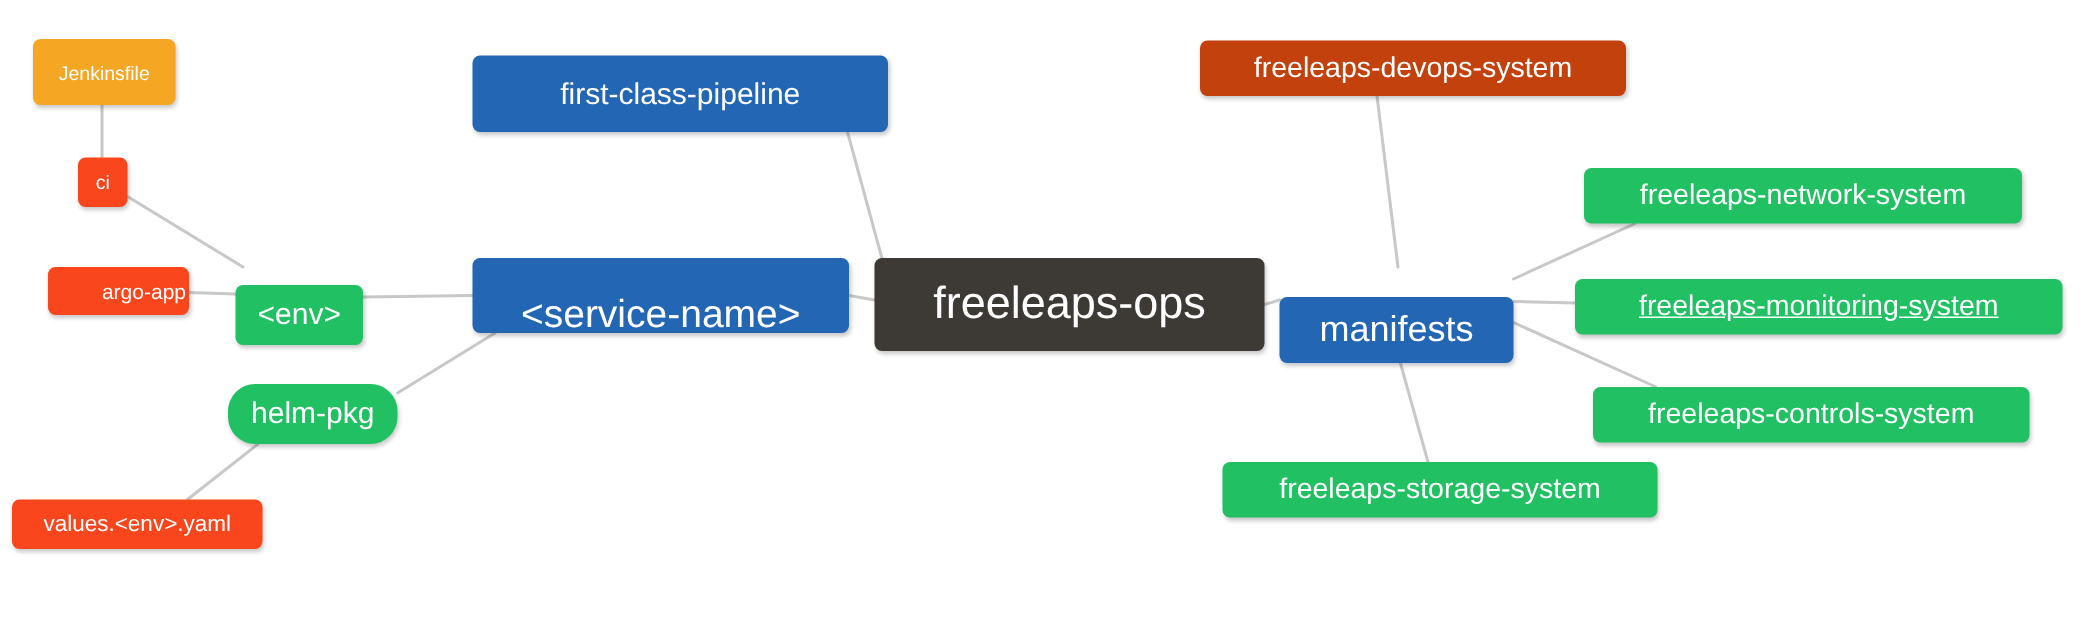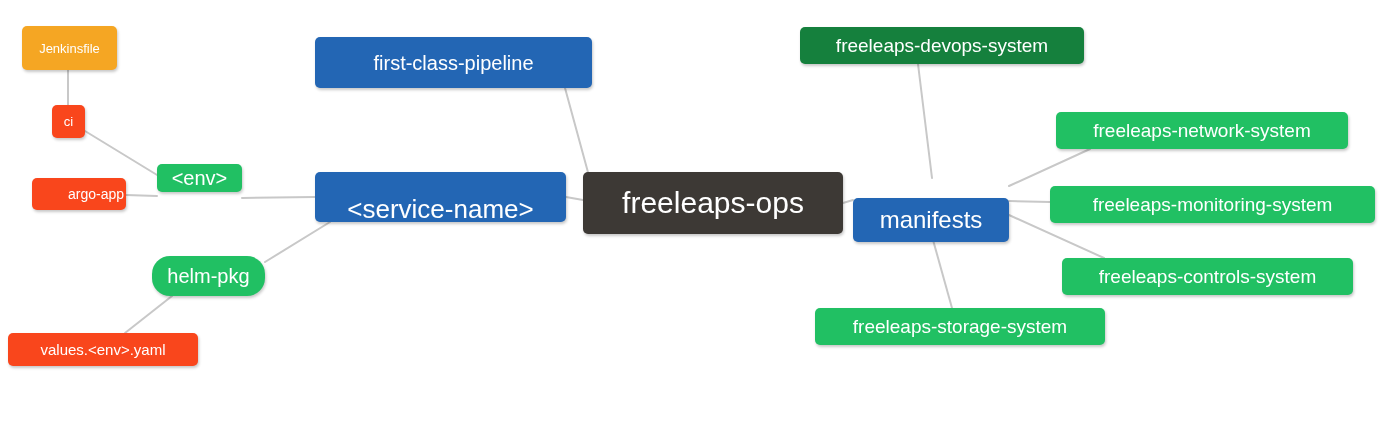--- a/index.html
+++ b/index.html
@@ -78,48 +78,48 @@
   <div id="node-layer">
       <div class="node c-orange" style="left: 22px; top: 26px; width: 95px; height: 44px; font-size: 13px; background: rgb(245, 166, 35);">
         <span class="node-label">Jenkinsfile</span>
       </div>
       <div class="node c-red" style="left: 52px; top: 105px; width: 33px; height: 33px; font-size: 13px; background: rgb(249, 70, 28);">
         <span class="node-label">ci</span>
       </div>
       <div class="node c-red" style="left: 32px; top: 178px; width: 94px; height: 32px; font-size: 14px; background: rgb(249, 70, 28); justify-content: flex-end;">
         <span class="node-label">argo-app</span>
       </div>
-      <div class="node c-red" style="left: 8px; top: 333px; width: 190px; height: 33px; font-size: 15px; background: rgb(249, 70, 28);">
+      <div class="node c-red" style="left: 8px; top: 333px; width: 167px; height: 33px; font-size: 15px; background: rgb(249, 70, 28);">
         <span class="node-label">values.&lt;env&gt;.yaml</span>
       </div>
-      <div class="node c-green" style="left: 157px; top: 164px; width: 85px; height: 28px; font-size: 20px; background: rgb(33, 192, 99);">
+      <div class="node c-green" style="left: 157px; top: 190px; width: 85px; height: 40px; font-size: 20px; background: rgb(33, 192, 99);">
         <span class="node-label">&lt;env&gt;</span>
       </div>
       <div class="node c-green" style="left: 152px; top: 256px; width: 113px; height: 40px; font-size: 20px; background: rgb(33, 192, 99); border-radius: 18px;">
         <span class="node-label">helm-pkg</span>
       </div>
       <div class="node c-blue" style="left: 315px; top: 37px; width: 277px; height: 51px; font-size: 20px; background: rgb(35, 102, 180);">
         <span class="node-label">first-class-pipeline</span>
       </div>
       <div class="node c-blue" style="left: 315px; top: 172px; width: 251px; height: 50px; font-size: 26px; background: rgb(35, 102, 180); align-items: flex-end;">
         <span class="node-label">&lt;service-name&gt;</span>
       </div>
       <div class="node c-dark" style="left: 583px; top: 172px; width: 260px; height: 62px; font-size: 30px; background: rgb(61, 57, 53);">
         <span class="node-label">freeleaps-ops</span>
       </div>
       <div class="node c-blue" style="left: 853px; top: 178px; width: 156px; height: 44px; font-size: 24px; background: rgb(35, 102, 180); margin-top: 20px;">
         <span class="node-label">manifests</span>
       </div>
-      <div class="node c-green" style="left: 800px; top: 27px; width: 284px; height: 37px; font-size: 19px; background: #15803d;">
+      <div class="node c-green" style="left: 800px; top: 27px; width: 284px; height: 37px; font-size: 19px; background: #c2410c;">
         <span class="node-label">freeleaps-devops-system</span>
       </div>
       <div class="node c-green" style="left: 1056px; top: 112px; width: 292px; height: 37px; font-size: 19px; background: rgb(33, 192, 99);">
         <span class="node-label">freeleaps-network-system</span>
       </div>
-      <div class="node c-green" style="left: 1050px; top: 186px; width: 325px; height: 37px; font-size: 19px; background: rgb(33, 192, 99);">
+      <div class="node c-green" style="left: 1050px; top: 186px; width: 325px; height: 37px; font-size: 19px; background: rgb(33, 192, 99); text-decoration: underline;">
         <span class="node-label">freeleaps-monitoring-system</span>
       </div>
       <div class="node c-green" style="left: 1062px; top: 258px; width: 291px; height: 37px; font-size: 19px; background: rgb(33, 192, 99);">
         <span class="node-label">freeleaps-controls-system</span>
       </div>
       <div class="node c-green" style="left: 815px; top: 308px; width: 290px; height: 37px; font-size: 19px; background: rgb(33, 192, 99);">
         <span class="node-label">freeleaps-storage-system</span>
       </div>
     </div>
 

